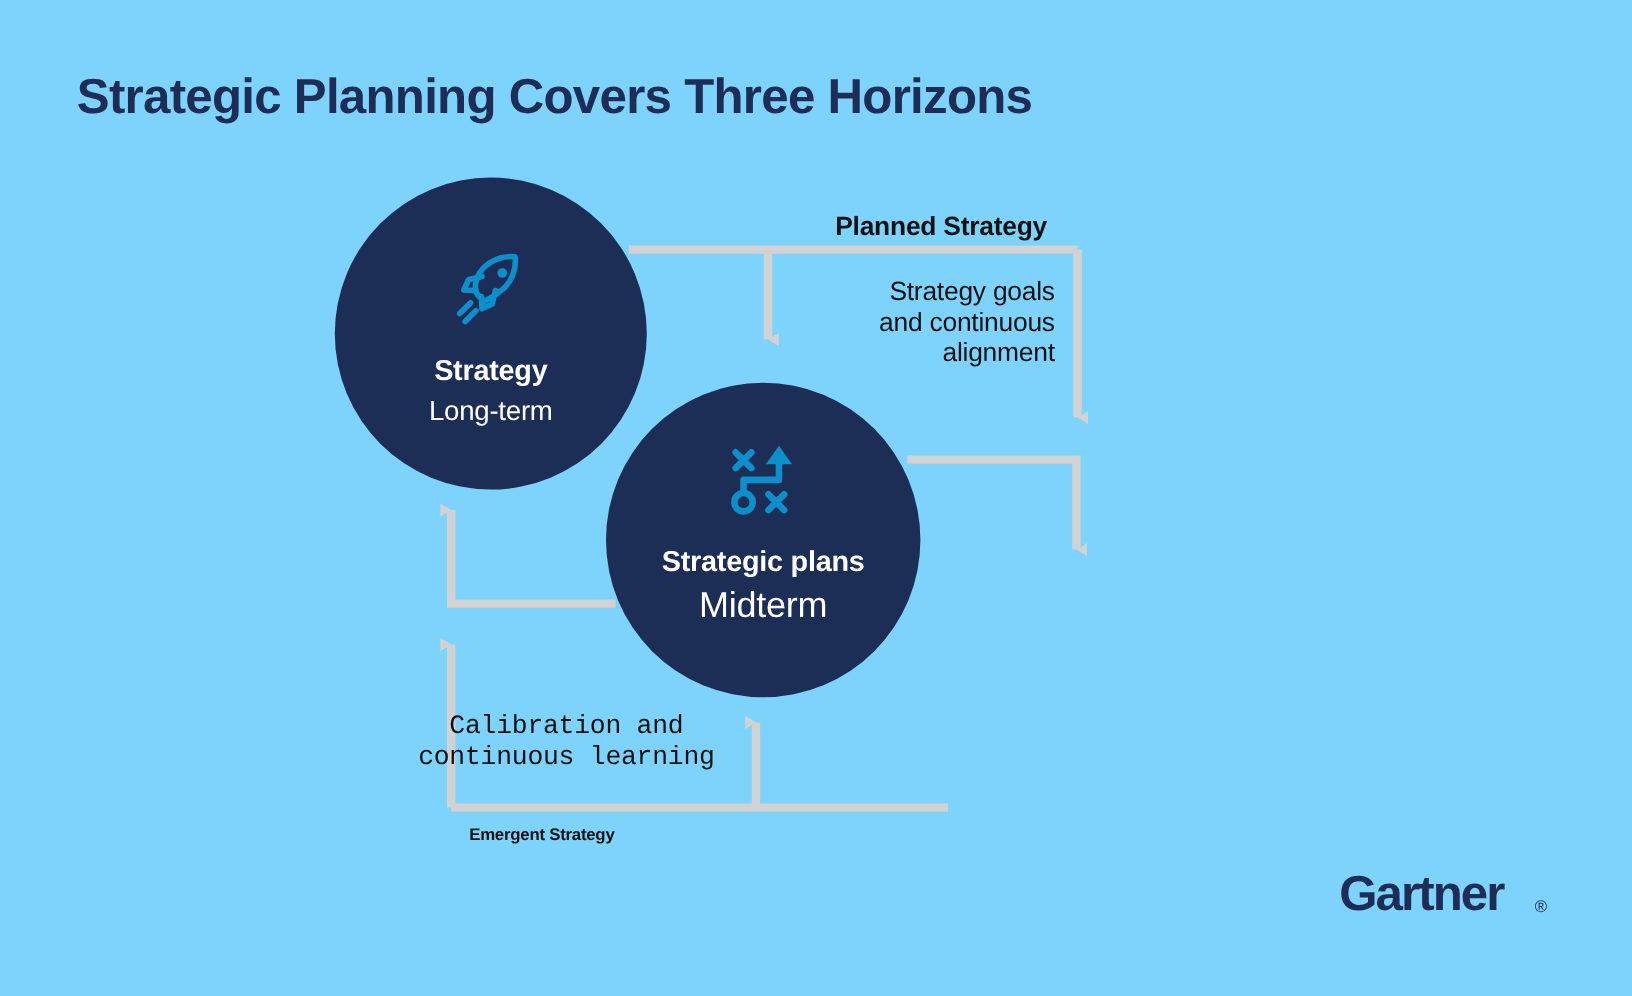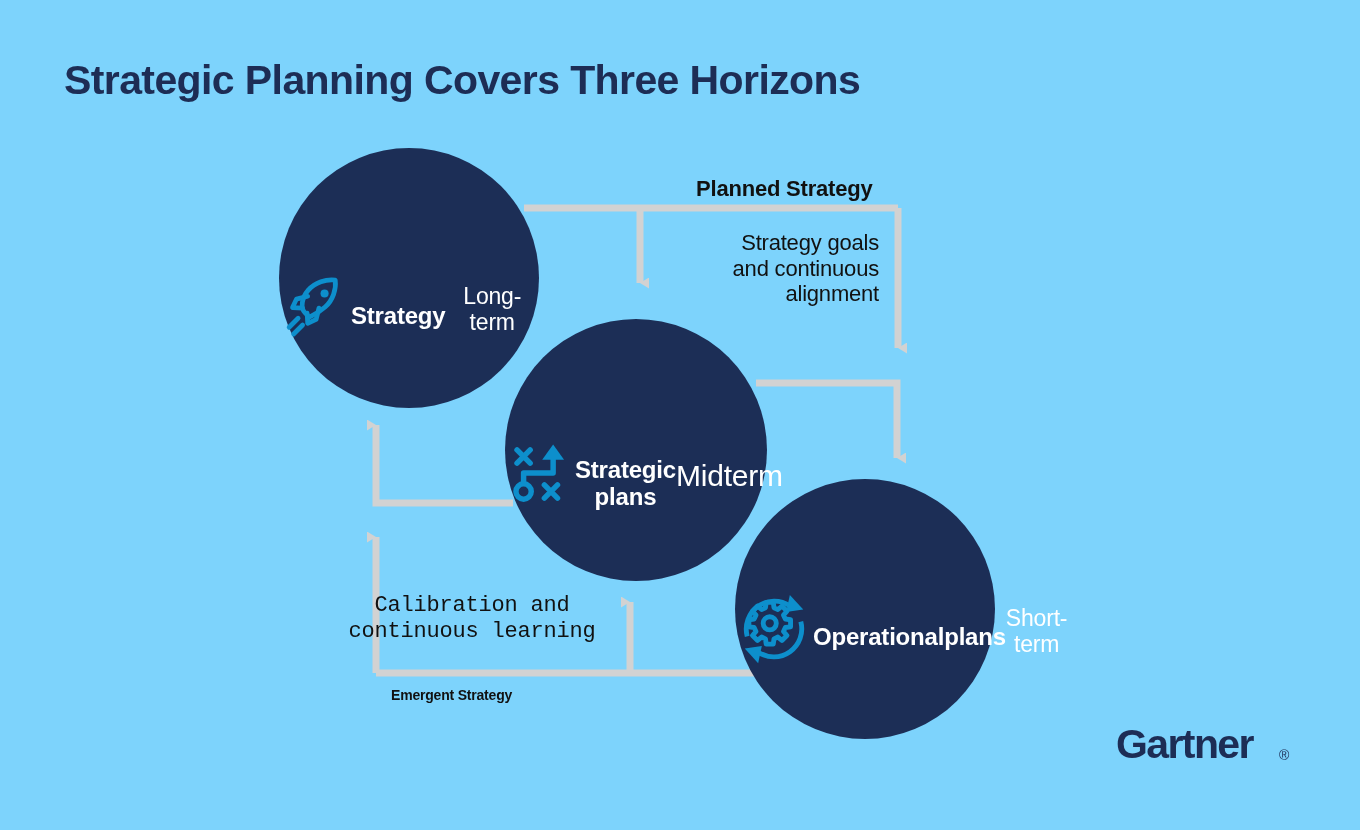--- a/index.html
+++ b/index.html
@@ -38,20 +38,21 @@
     width: 1360px;
     height: 830px;
   }
 
   
   .node {
     position: absolute;
     border-radius: 50%;
     background: #1c2e56;
     display: flex;
+    flex-direction: column;
     align-items: center;
     justify-content: flex-start;
     text-align: center;
     color: #ffffff;
   }
   .node .icon-wrap {
     display: block;
     line-height: 0;
   }
   .node .node-title {
@@ -214,42 +215,20 @@
 
           <path d="M17 41 V 31 H 44 V 16" stroke-linecap="butt"></path>
         </g>
         <polygon points="44,5 54,19 34,19" fill="#0d8fcc"></polygon>
       </svg>
     </span>
     <span class="node-title">Strategic plans</span>
     <span class="node-sub">Midterm</span>
   </div>
 
-  <div id="node-operational-plans" class="node">
-    <span class="icon-wrap">
-      <svg width="78" height="78" viewBox="0 0 64 64" xmlns="http://www.w3.org/2000/svg">
-        <g fill="none" stroke="#0d8fcc" stroke-width="4">
-          <path d="M10 38 A 23 23 0 0 1 45 13"></path>
-          <path d="M54 26 A 23 23 0 0 1 19 51"></path>
-        </g>
-        <polygon points="45,4 56,16 42,18" fill="#0d8fcc"></polygon>
-        <polygon points="19,60 8,48 22,46" fill="#0d8fcc"></polygon>
-        <g fill="none" stroke="#0d8fcc" stroke-width="4" stroke-linejoin="round">
-          <path d="M32 14.5 L35.2 16 L38.5 13.2 L42.6 17.3 L39.8 20.6 L41.3 23.8 L45.6 24.4 L45.6 30.2
-                   L41.3 30.8 L39.8 34 L42.6 37.3 L38.5 41.4 L35.2 38.6 L32 40.1 L31.4 44.4 L25.6 44.4
-                   L25 40.1 L21.8 38.6 L18.5 41.4 L14.4 37.3 L17.2 34 L15.7 30.8 L11.4 30.2 L11.4 24.4
-                   L15.7 23.8 L17.2 20.6 L14.4 17.3 L18.5 13.2 L21.8 16 L25 14.5 L25.6 10.2 L31.4 10.2 Z"></path>
-          <circle cx="28.5" cy="27.3" r="5.4"></circle>
-        </g>
-      </svg>
-    </span>
-    <span class="node-title">Operational</span>
-    <span class="node-title">plans</span>
-    <span class="node-sub">Short-term</span>
-  </div>
 
   <div id="label-planned-strategy" class="label bold">Planned Strategy</div>
 
   <div id="label-cascading" class="label">
     <div>Strategy goals</div>
     <div>and continuous</div>
     <div>alignment</div>
   </div>
 
   <div id="label-calibration" class="label">

